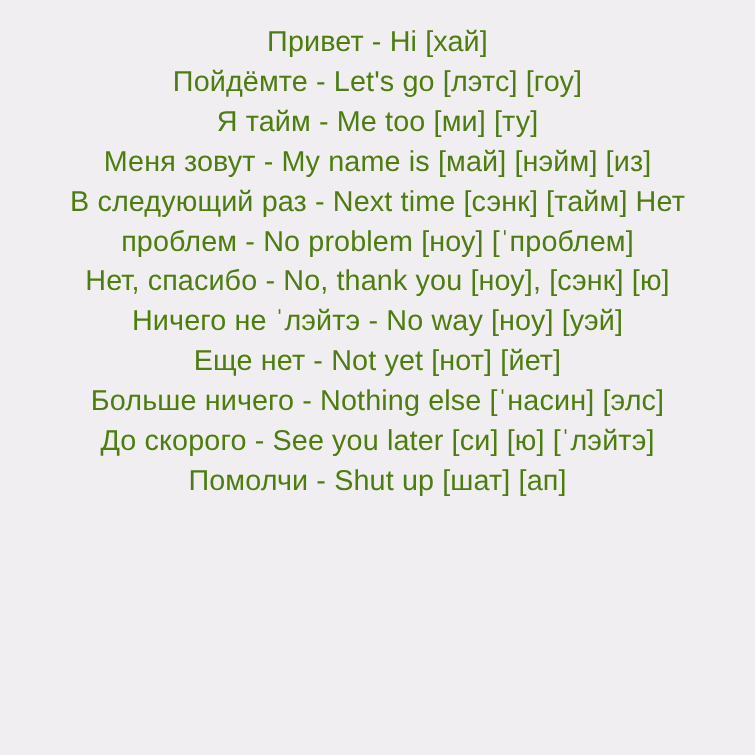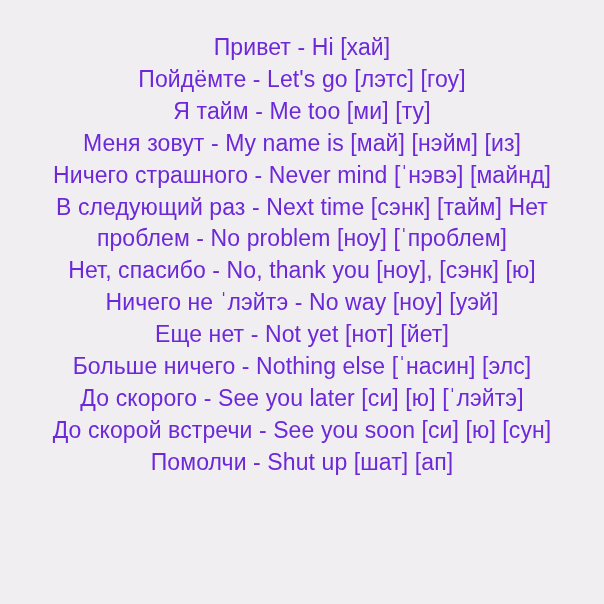--- a/index.html
+++ b/index.html
@@ -9,44 +9,42 @@
   body {
     width: 604px;
     height: 604px;
     background: #f0eef0;
     overflow: hidden;
     font-family: "Liberation Sans", "DejaVu Sans", sans-serif;
   }
   .phrase-list {
     box-sizing: border-box;
     width: 604px;
-    padding-top: 32px;
+    padding-top: 18px;
     text-align: center;
-    color: #6d28d9;
+    color: #4d7c0f;
     font-size: 23px;
     line-height: 31.9px;
     font-weight: 400;
   }
   .phrase-line {
     margin: 0;
     white-space: nowrap;
     letter-spacing: 0.1px;
   }
 </style>
 </head>
 <body>
 
 <main class="phrase-list">
   <p class="phrase-line">Привет - Hi [хай]</p>
   <p class="phrase-line">Пойдёмте - Let's go [лэтс] [гоу]</p>
   <p class="phrase-line">Я тайм - Me too [ми] [ту]</p>
   <p class="phrase-line">Меня зовут - My name is [май] [нэйм] [из]</p>
-  <p class="phrase-line">Ничего страшного - Never mind [ˈнэвэ] [майнд]</p>
   <p class="phrase-line">В следующий раз - Next time [сэнк] [тайм] Нет</p>
   <p class="phrase-line">проблем - No problem [ноу] [ˈпроблем]</p>
   <p class="phrase-line">Нет, спасибо - No, thank you [ноу], [сэнк] [ю]</p>
   <p class="phrase-line">Ничего не ˈлэйтэ - No way [ноу] [уэй]</p>
   <p class="phrase-line">Еще нет - Not yet [нот] [йет]</p>
   <p class="phrase-line">Больше ничего - Nothing else [ˈнасин] [элс]</p>
   <p class="phrase-line">До скорого - See you later [си] [ю] [ˈлэйтэ]</p>
-  <p class="phrase-line">До скорой встречи - See you soon [си] [ю] [сун]</p>
   <p class="phrase-line">Помолчи - Shut up [шат] [ап]</p>
 </main>
 
 </body></html>

